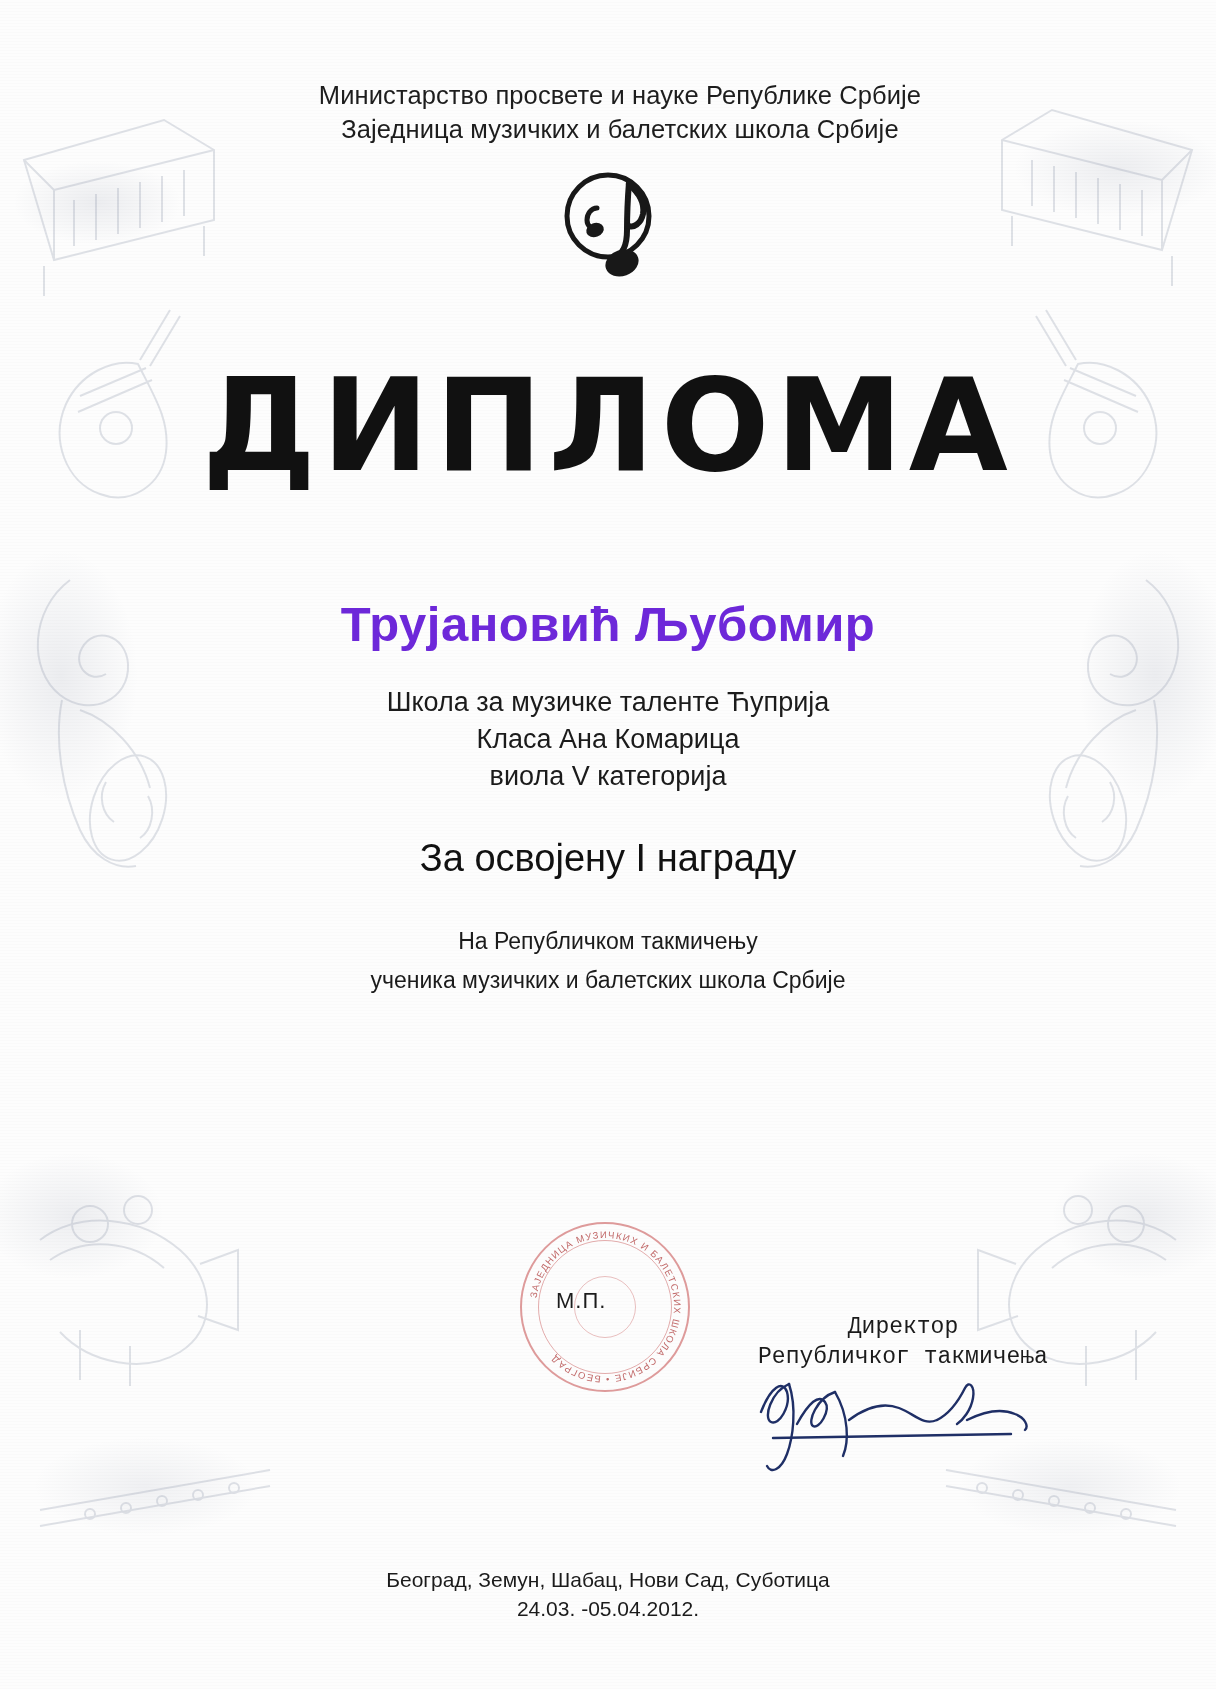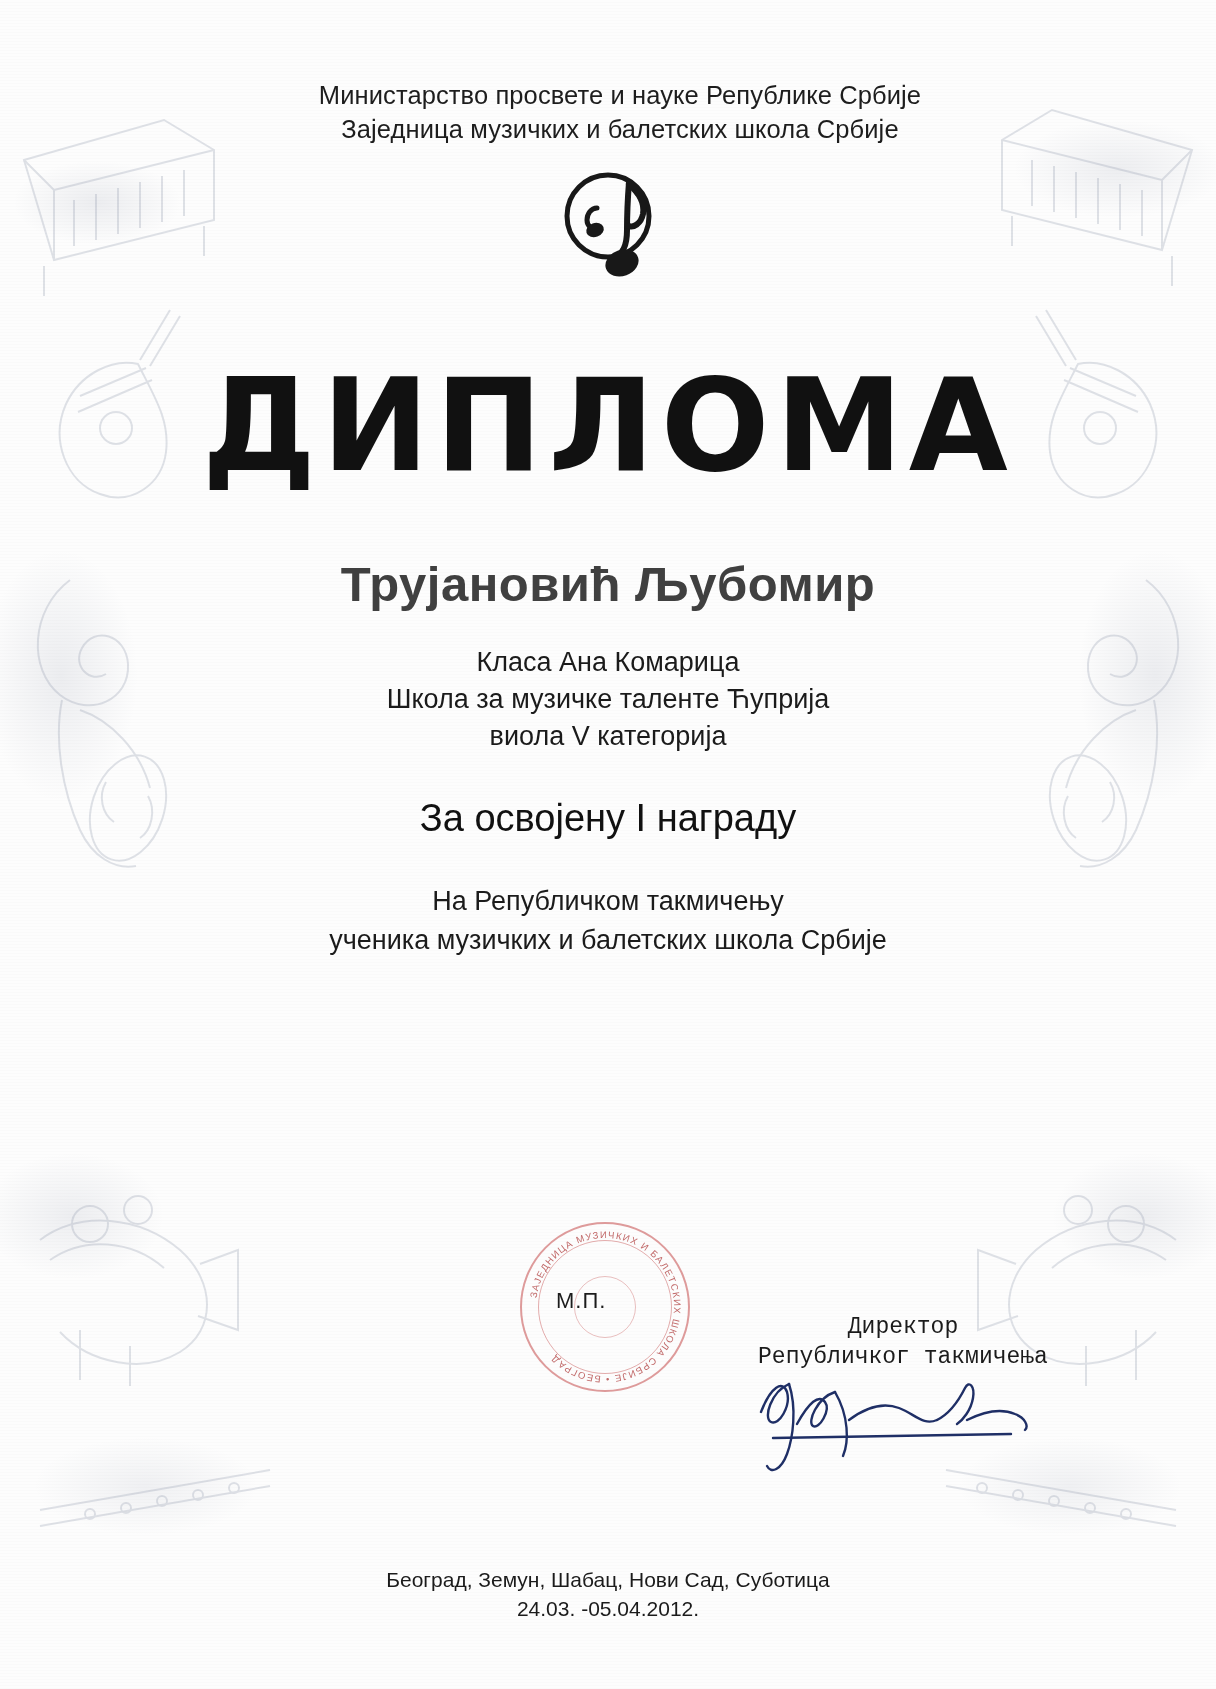--- a/index.html
+++ b/index.html
@@ -89,25 +89,25 @@
     font-weight: 700;
     letter-spacing: 6px;
     line-height: 1;
     color: #111;
     font-family: "DejaVu Sans", sans-serif;
   }
 
   
   .recipient {
     text-align: center;
-    margin-top: 66px;
+    margin-top: 106px;
     font-size: 49px;
     font-weight: 700;
     letter-spacing: 0.5px;
-    color: #404040;
+    color: #6d28d9;
   }
 
   .meta {
     text-align: center;
     margin-top: 32px;
   }
   .meta .line {
     font-size: 27px;
     line-height: 37px;
     color: #1b1b1b;
@@ -119,21 +119,21 @@
     font-size: 38px;
     font-weight: 400;
     color: #111;
   }
 
   .event {
     text-align: center;
     margin-top: 42px;
   }
   .event .line {
-    font-size: 27px;
+    font-size: 23px;
     line-height: 39px;
     color: #1b1b1b;
   }
 
   
   .stamp {
     position: absolute;
     left: 520px;
     top: 1222px;
     width: 170px;
@@ -336,22 +336,22 @@
         <ellipse cx="42" cy="62" rx="9" ry="7" transform="rotate(-20 42 62)" fill="#181818"></ellipse>
       </svg>
     </span>
   </div>
 
   <div class="title">ДИПЛОМА</div>
 
   <div class="recipient">Трујановић Љубомир</div>
 
   <div class="meta">
+    <div class="line">Школа за музичке таленте Ћуприја</div>
     <div class="line">Класа Ана Комарица</div>
-    <div class="line">Школа за музичке таленте Ћуприја</div>
     <div class="line">виола V категорија</div>
   </div>
 
   <div class="award">За освојену I награду</div>
 
   <div class="event">
     <div class="line">На Републичком такмичењу</div>
     <div class="line">ученика музичких и балетских школа Србије</div>
   </div>
 

